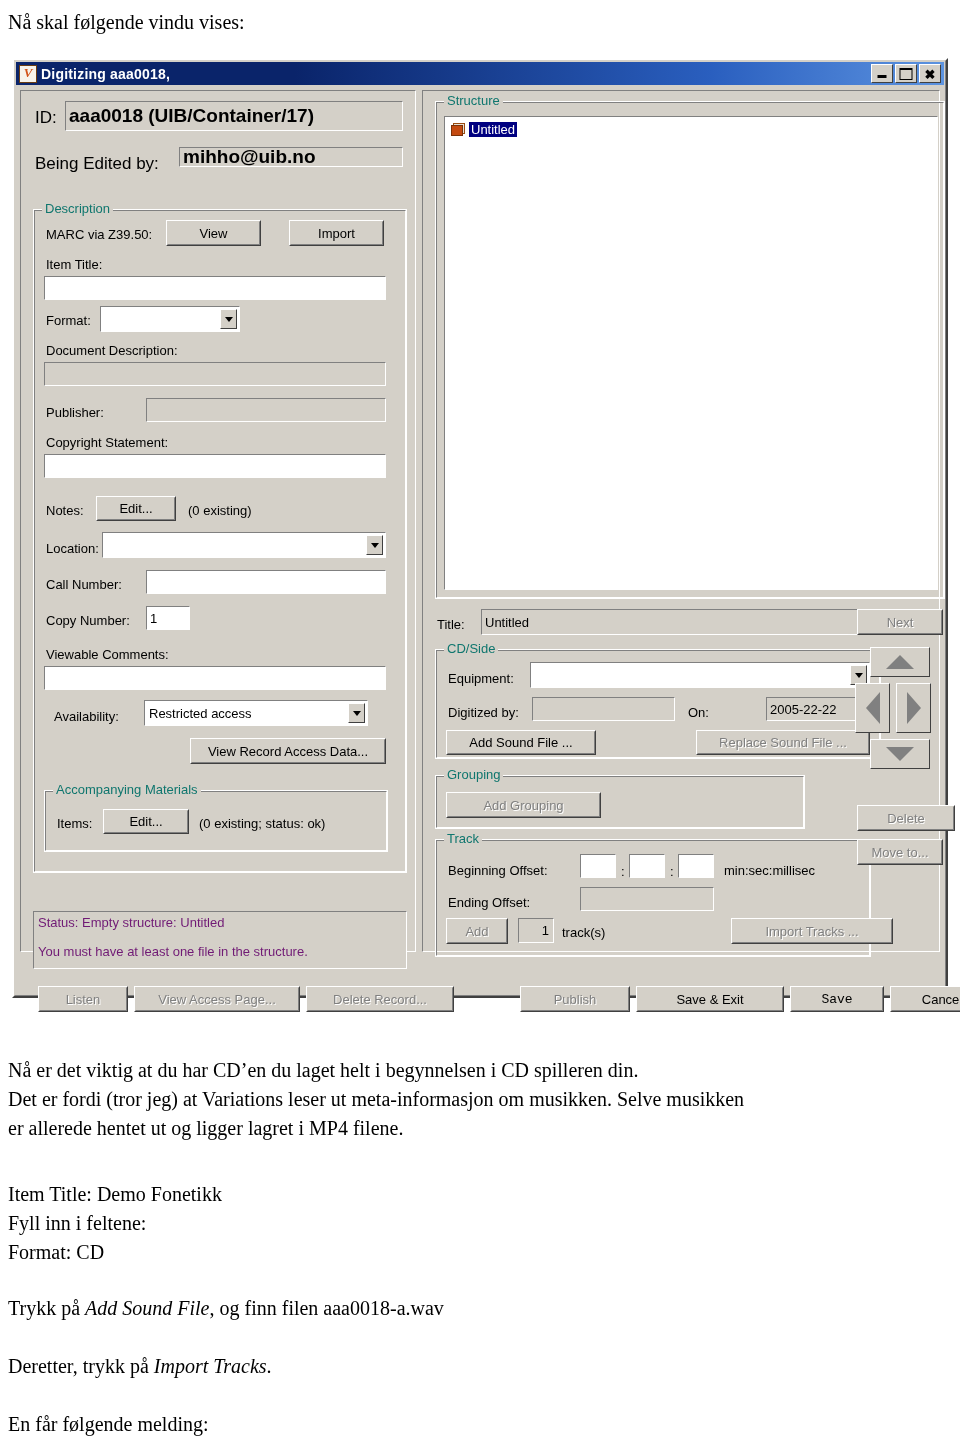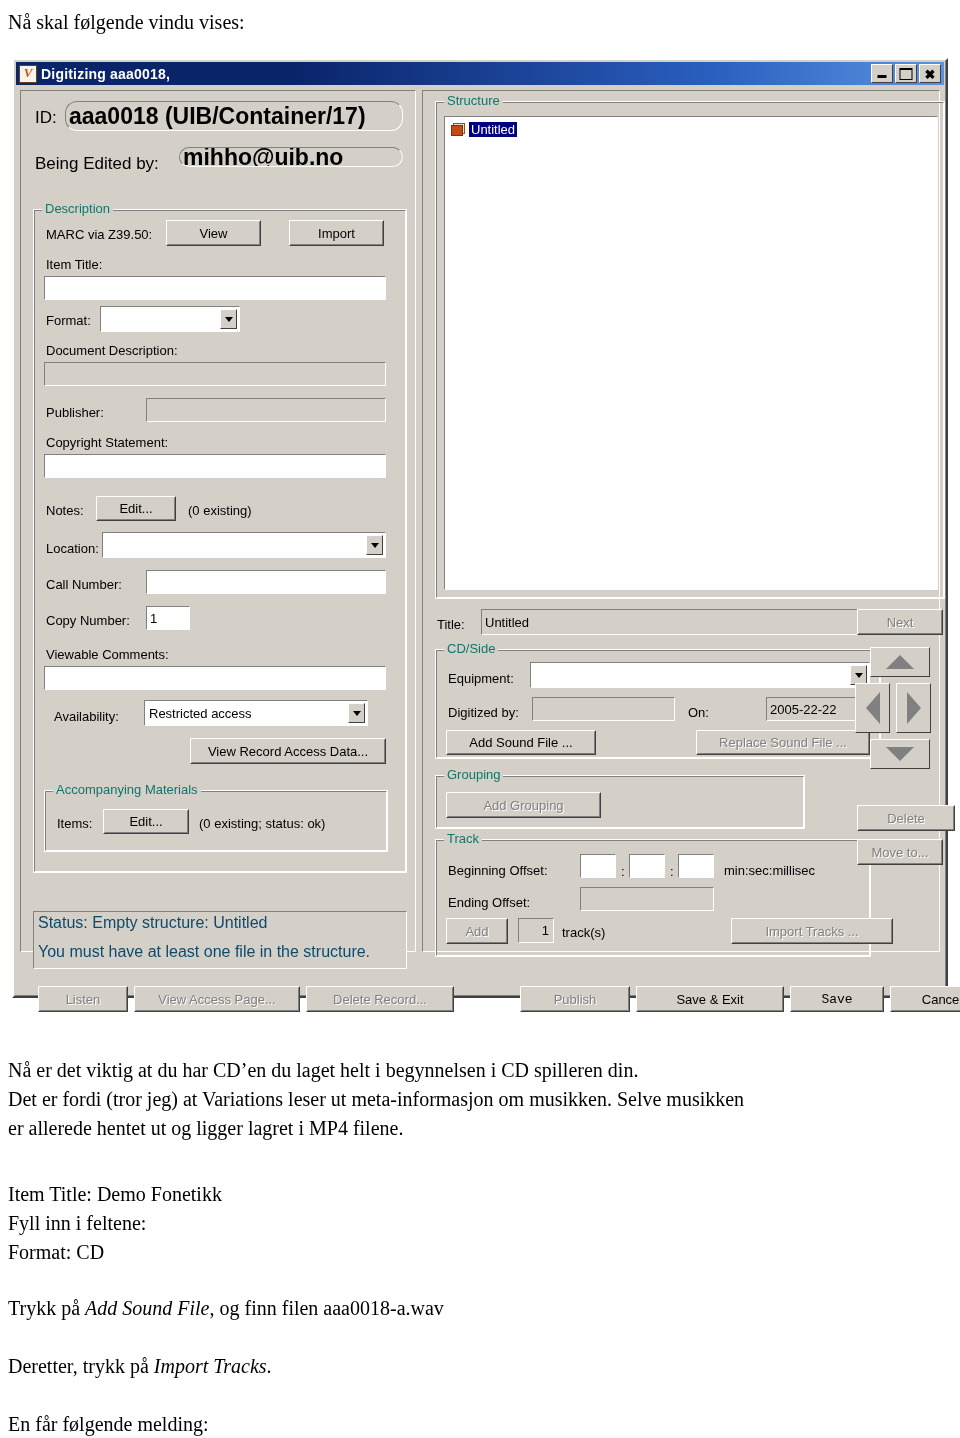--- a/index.html
+++ b/index.html
@@ -86,21 +86,21 @@
 
   
   .field{
     position:absolute;background:#ffffff;box-sizing:border-box;
     border-top:1px solid #808080;border-left:1px solid #808080;
     border-right:1px solid #ffffff;border-bottom:1px solid #ffffff;
     font-family:"Liberation Sans",sans-serif;font-size:13px;color:#000;
     display:flex;align-items:center;padding-left:3px;overflow:hidden;white-space:nowrap;
   }
   .field.readonly{background:#d4d0c8;}
-  .field.big{font-size:23px;font-weight:bold;border-radius:12px;}
+  .field.big{font-size:19px;font-weight:bold;}
 
   
   .btn{
     position:absolute;background:#d4d0c8;box-sizing:border-box;
     border-top:1px solid #ffffff;border-left:1px solid #ffffff;
     border-right:1px solid #404040;border-bottom:1px solid #404040;
     font-family:"Liberation Sans",sans-serif;font-size:13px;color:#000;
     display:flex;align-items:center;justify-content:center;white-space:nowrap;
   }
   .btn .in{
@@ -161,21 +161,21 @@
     font-size:13px;padding:0 2px;line-height:15px;
   }
 
   .status-box{
     position:absolute;background:#d4d0c8;box-sizing:border-box;
     border-top:1px solid #808080;border-left:1px solid #808080;
     border-right:1px solid #ffffff;border-bottom:1px solid #ffffff;
     padding:3px 4px;overflow:hidden;
   }
   .status-line{
-    font-family:"Liberation Sans",sans-serif;font-size:16px;color:#0c4a6e;
+    font-family:"Liberation Sans",sans-serif;font-size:13px;color:#701a75;
     white-space:nowrap;line-height:15px;
   }
 
   
   .arrowbtn{
     position:absolute;background:#d4d0c8;box-sizing:border-box;
     border-top:1px solid #ffffff;border-left:1px solid #ffffff;
     border-right:1px solid #404040;border-bottom:1px solid #404040;
     display:flex;align-items:center;justify-content:center;
   }

